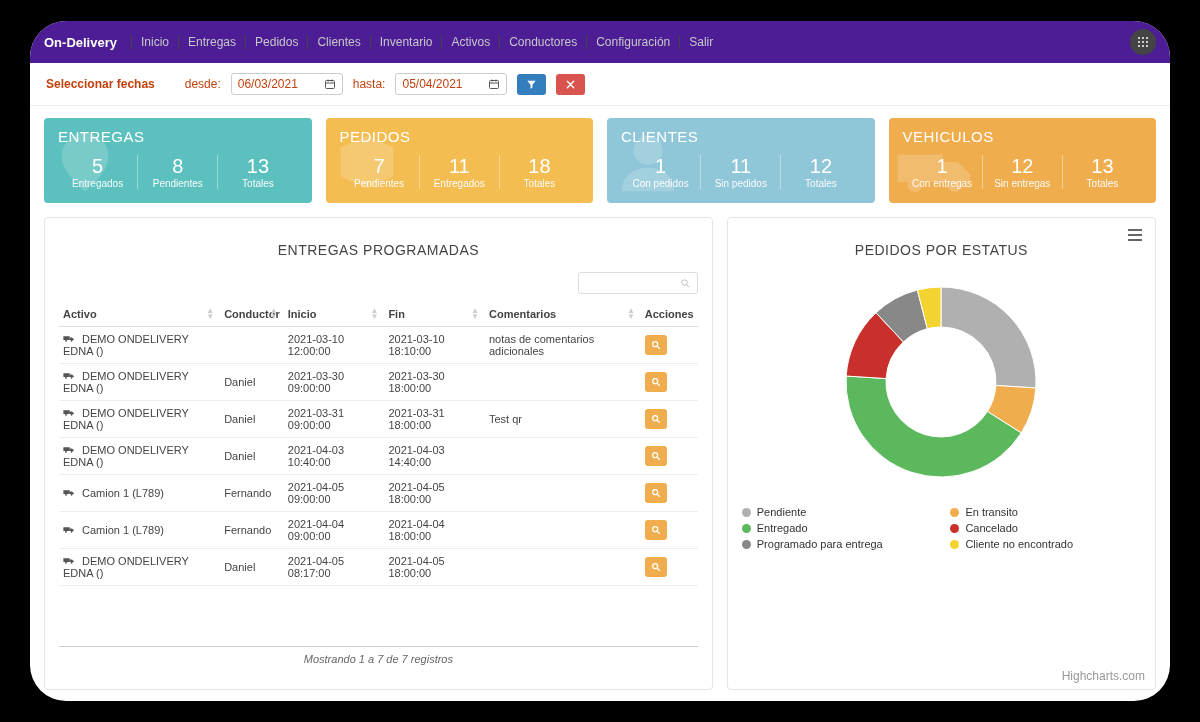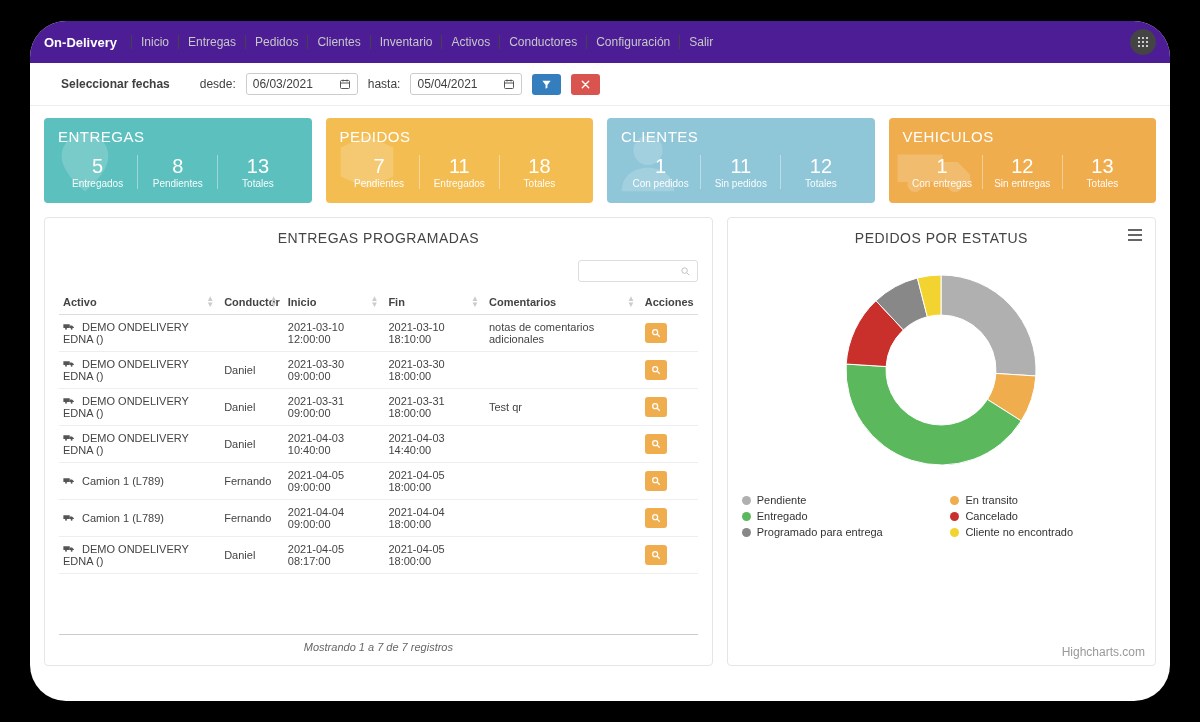--- a/index.html
+++ b/index.html
@@ -37,21 +37,21 @@
   .navbar .nav-item:first-of-type{border-left:1px solid #444;}
   .navbar .spacer { flex: 1; }
   .navbar .grid-btn {
     width: 26px; height: 26px; border-radius: 50%;
     background: #444; display:flex;align-items:center;justify-content:center;
     cursor:pointer; color:#ccc; font-size:10px;
   }
   
   .filterbar {
     display:flex; align-items:center; gap:10px;
-    padding: 10px 31px; font-size:12px; color:#404040;
+    padding: 10px 16px; font-size:12px; color:#c2410c;
     border-bottom:1px solid #eee;
     text-align:right;
   }
   .filterbar .label { font-weight:600; margin-right:20px;}
   .date-box {
     border:1px solid #ccc; border-radius:3px; padding:3px 6px;
     display:flex; align-items:center; gap:6px; background:#fff;
     width:112px; justify-content:space-between; font-size:12px;
   }
   .btn { border:none; border-radius:3px; padding:5px 9px; cursor:pointer; color:#fff; display:flex;align-items:center;justify-content:center;}
@@ -73,21 +73,21 @@
   .card .stat .n{font-size:20px;font-weight:300;}
   .card .stat .l{font-size:10px;opacity:.95;}
   .card-teal{background:#5bc0be;}
   .card-yellow{background:#f3bd52;}
   .card-blue{background:#8fc6d8;}
   .card-orange{background:#f0ad4e;}
   .card .bg-ico{position:absolute;left:6px;bottom:2px;opacity:.18;}
 
   
   .lower{display:flex;gap:14px;}
-  .panel{background:#fff;border:1px solid #e5e5e5;border-radius:4px;padding:12px 14px;}
+  .panel{background:#fff;border:1px solid #e5e5e5;border-radius:4px;padding:24px 14px;}
   .panel.table{flex:1.6;}
   .panel.chart{flex:1;position:relative;}
   .panel-title{text-align:center;font-size:14px;color:#444;letter-spacing:.5px;margin-bottom:14px;}
 
   .search-wrap{display:flex;justify-content:flex-end;margin-bottom:8px;}
   .search-box{border:1px solid #ddd;border-radius:3px;display:flex;align-items:center;width:120px;height:22px;padding:0 6px;color:#999;}
   .search-box input{border:none;outline:none;flex:1;font-size:11px;width:80px;}
 
   table{width:100%;border-collapse:collapse;font-size:11px;color:#444;}
   thead th{text-align:left;font-weight:600;padding:6px 4px;border-bottom:1px solid #ddd;cursor:pointer;position:relative;}

